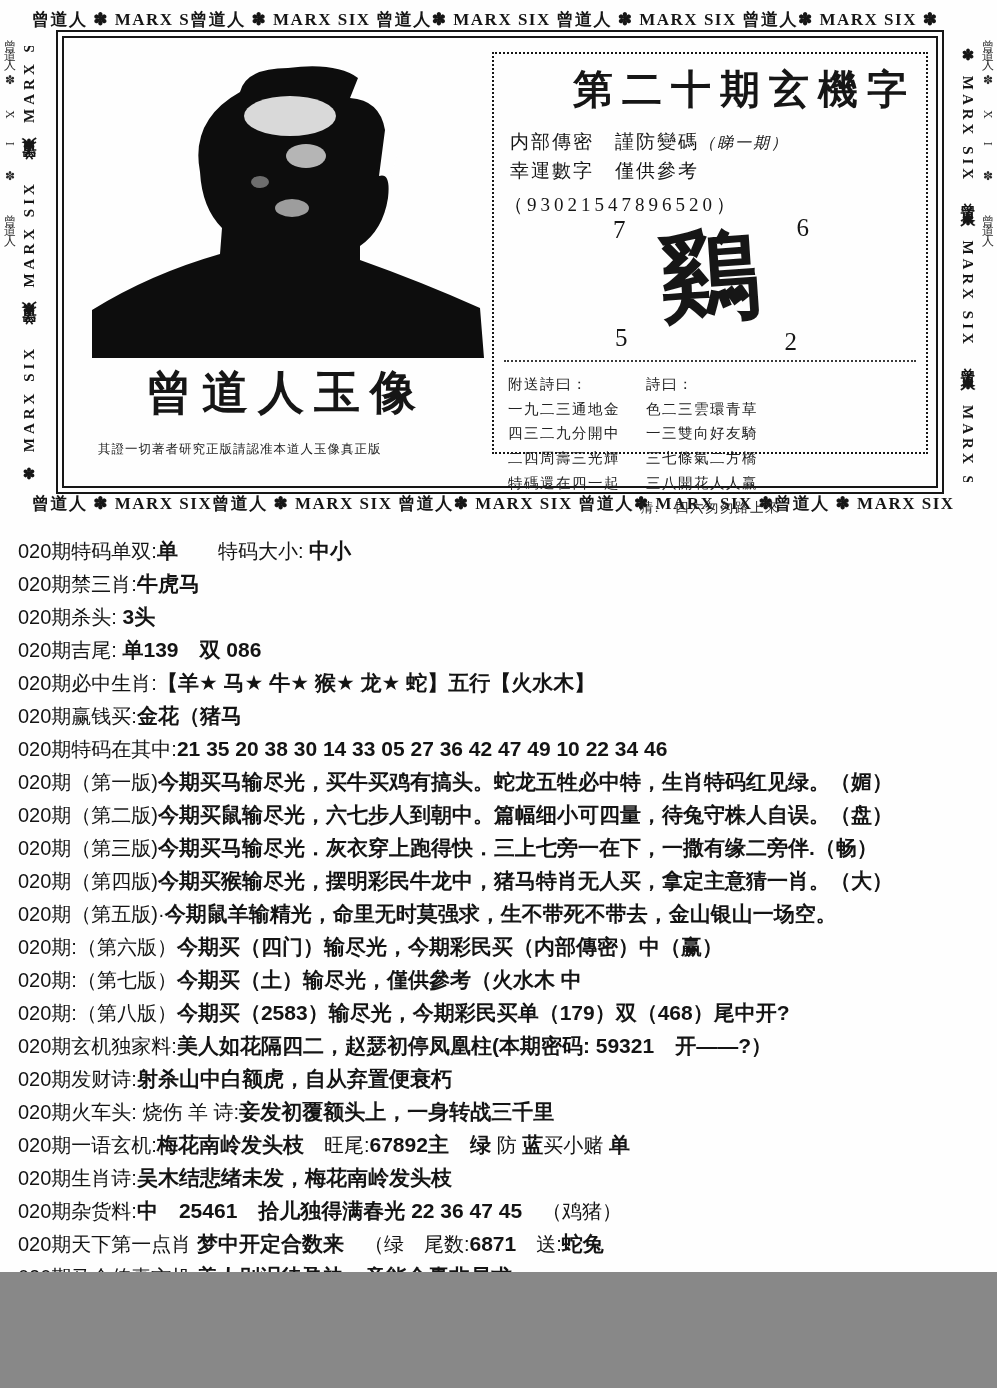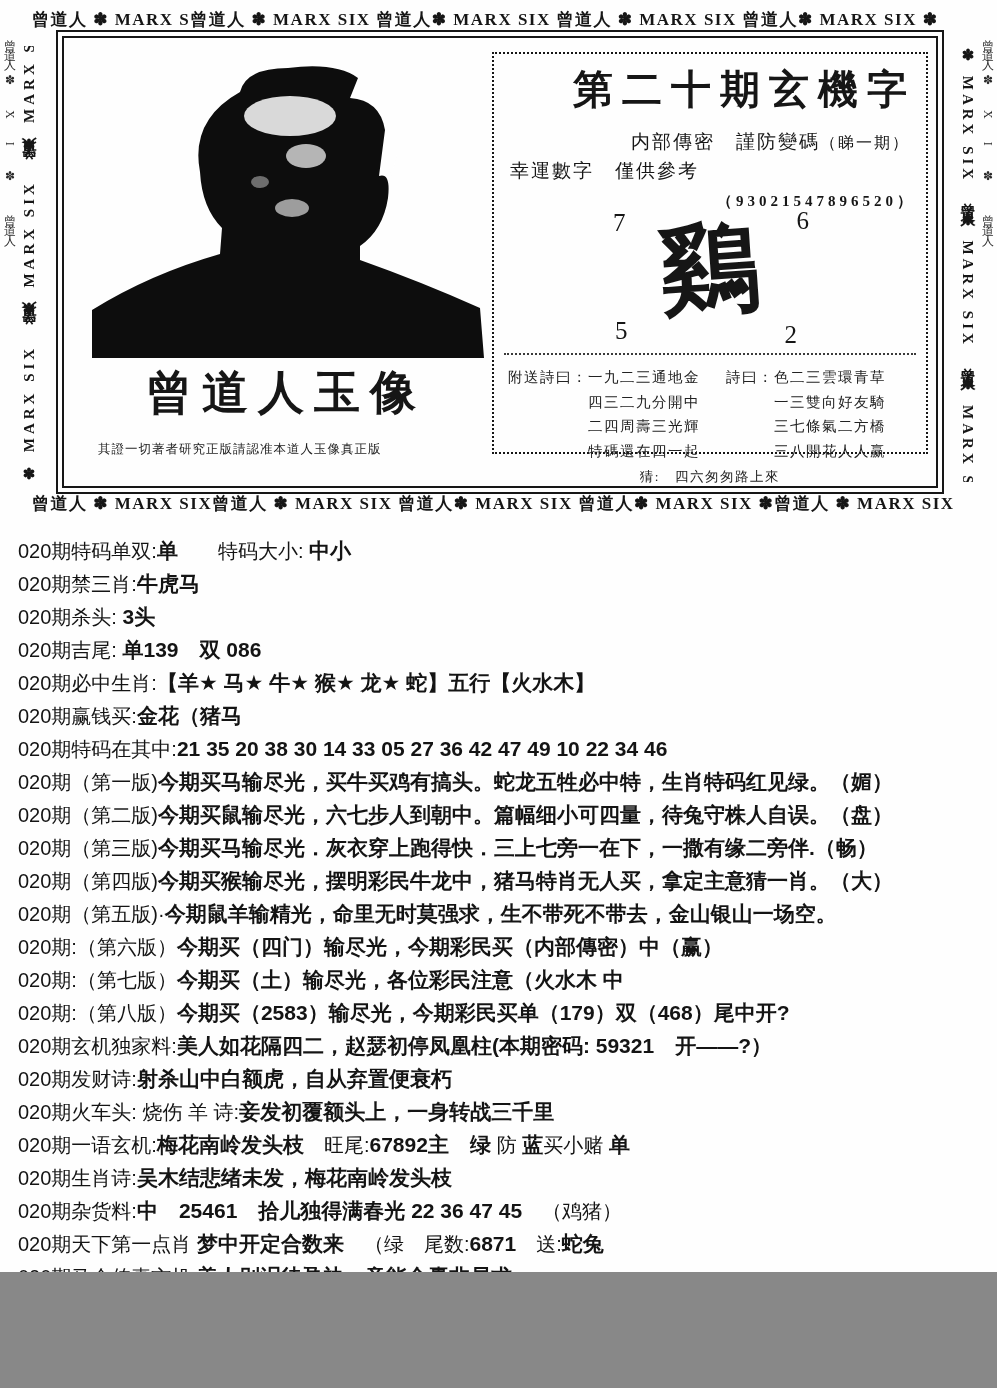--- a/index.html
+++ b/index.html
@@ -27,34 +27,34 @@
 
   .portrait{position:absolute;left:28px;top:20px;width:392px;height:300px;}
   .caption{position:absolute;left:14px;top:324px;width:416px;text-align:center;
            font-size:46px;font-weight:700;letter-spacing:10px;}
   .small-notice{position:absolute;left:34px;top:400px;width:404px;font-size:12.5px;
            line-height:1.8;letter-spacing:1px;color:#1d1d1d;}
 
   .panel{position:absolute;right:8px;top:14px;width:436px;height:402px;border:2px dotted #161616;
          box-sizing:border-box;padding:6px 10px 0 10px;}
   .panel-title{text-align:right;font-size:40px;font-weight:700;letter-spacing:9px;margin:2px 0 12px 0;}
-  .panel-row{display:flex;justify-content:flex-end;align-items:baseline;
+  .panel-row{display:flex;justify-content:flex-start;align-items:baseline;
          font-size:19px;letter-spacing:2px;padding:0 6px;}
-  .panel-paren{font-size:16px;letter-spacing:2px;}
+  .panel-paren{font-size:16px;letter-spacing:2px;font-style:italic;}
   .panel-row2{font-size:19px;letter-spacing:2px;padding:3px 6px 0 6px;}
-  .lucky{text-align:right;font-size:15px;font-weight:700;letter-spacing:4px;margin:8px 0 2px 0;}
+  .lucky{text-align:left;font-size:19px;font-weight:400;letter-spacing:4px;margin:8px 0 2px 0;}
   .zodiac{position:relative;width:210px;height:128px;margin:0 auto;}
   .zodiac-char{position:absolute;left:0;right:0;top:0;text-align:center;font-size:98px;line-height:112px;
          font-weight:700;transform:rotate(-4deg);}
   .zcorner{position:absolute;font-size:25px;font-family:"Liberation Serif","DejaVu Serif",serif;}
   .z-tl{left:8px;top:-4px;}  .z-tr{right:6px;top:-6px;}
   .z-bl{left:10px;bottom:-4px;} .z-br{right:18px;bottom:-8px;}
   .poems{display:flex;gap:26px;border-top:2px dotted #3a3a3a;margin-top:12px;
          padding:10px 0 0 4px;font-size:14.5px;line-height:1.7;letter-spacing:1.5px;color:#222;}
-  .poem{display:flex;}
+  .poem{display:flex;flex-direction:column;}
   .poem-label{flex:none;}
   .poem-lines{display:flex;flex-direction:column;}
   .guess{ text-align:center;font-size:13.5px;letter-spacing:1.5px;margin-top:10px;color:#222;}
   .guess2{text-align:center;font-size:13.5px;letter-spacing:1.5px;margin-top:4px;color:#222;}
 
   
   .body-block{position:absolute;left:18px;top:531px;width:976px;}
   .body-row{height:33px;line-height:39px;white-space:nowrap;overflow:hidden;}
   .seg{font-size:20px;color:#141414;}
   .seg-b{font-size:21px;font-weight:700;}
@@ -143,21 +143,21 @@
       <div class="body-row"><span class="seg">020期吉尾: </span><span class="seg seg-b">单139　双 086</span></div>
       <div class="body-row"><span class="seg">020期必中生肖:</span><span class="seg seg-b">【羊★ 马★ 牛★ 猴★ 龙★ 蛇】五行【火水木】</span></div>
       <div class="body-row"><span class="seg">020期赢钱买:</span><span class="seg seg-b">金花（猪马</span></div>
       <div class="body-row"><span class="seg">020期特码在其中:</span><span class="seg seg-b">21 35 20 38 30 14 33 05 27 36 42 47 49 10 22 34 46</span></div>
       <div class="body-row"><span class="seg">020期（第一版)</span><span class="seg seg-b">今期买马输尽光，买牛买鸡有搞头。蛇龙五牲必中特，生肖特码红见绿。（媚）</span></div>
       <div class="body-row"><span class="seg">020期（第二版)</span><span class="seg seg-b">今期买鼠输尽光，六七步人到朝中。篇幅细小可四量，待兔守株人自误。（盘）</span></div>
       <div class="body-row"><span class="seg">020期（第三版)</span><span class="seg seg-b">今期买马输尽光．灰衣穿上跑得快．三上七旁一在下，一撒有缘二旁伴.（畅）</span></div>
       <div class="body-row"><span class="seg">020期（第四版)</span><span class="seg seg-b">今期买猴输尽光，摆明彩民牛龙中，猪马特肖无人买，拿定主意猜一肖。（大）</span></div>
       <div class="body-row"><span class="seg">020期（第五版)·</span><span class="seg seg-b">今期鼠羊输精光，命里无时莫强求，生不带死不带去，金山银山一场空。</span></div>
       <div class="body-row"><span class="seg">020期:（第六版）</span><span class="seg seg-b">今期买（四门）输尽光，今期彩民买（内部傳密）中（赢）</span></div>
-      <div class="body-row"><span class="seg">020期:（第七版）</span><span class="seg seg-b">今期买（土）输尽光，各位彩民注意（火水木 中</span></div>
+      <div class="body-row"><span class="seg">020期:（第七版）</span><span class="seg seg-b">今期买（土）输尽光，僅供參考（火水木 中</span></div>
       <div class="body-row"><span class="seg">020期:（第八版）</span><span class="seg seg-b">今期买（2583）输尽光，今期彩民买单（179）双（468）尾中开?</span></div>
       <div class="body-row"><span class="seg">020期玄机独家料:</span><span class="seg seg-b">美人如花隔四二，赵瑟初停凤凰柱(本期密码: 59321　开——?）</span></div>
       <div class="body-row"><span class="seg">020期发财诗:</span><span class="seg seg-b">射杀山中白额虎，自从弃置便衰朽</span></div>
       <div class="body-row"><span class="seg">020期火车头: </span><span class="seg">烧伤 羊 </span><span class="seg">诗:</span><span class="seg seg-b">妾发初覆额头上，一身转战三千里</span></div>
       <div class="body-row"><span class="seg">020期一语玄机:</span><span class="seg seg-b">梅花南岭发头枝</span><span class="seg">　旺尾:</span><span class="seg seg-b">67892主</span><span class="seg seg-b">　绿 </span><span class="seg">防 </span><span class="seg seg-b">蓝</span><span class="seg">买小赌 </span><span class="seg seg-b">单</span></div>
       <div class="body-row"><span class="seg">020期生肖诗:</span><span class="seg seg-b">吴木结悲绪未发，梅花南岭发头枝</span></div>
       <div class="body-row"><span class="seg">020期杂货料:</span><span class="seg seg-b">中　25461　拾儿独得满春光 22 36 47 45</span><span class="seg">　（鸡猪）</span></div>
       <div class="body-row"><span class="seg">020期天下第一点肖 </span><span class="seg seg-b">梦中开定合数来</span><span class="seg">　（绿　尾数:</span><span class="seg seg-b">6871</span><span class="seg">　送:</span><span class="seg seg-b">蛇兔</span></div>
       <div class="body-row"><span class="seg">020期马会传真玄机:</span><span class="seg seg-b">美人别泪徒盈袂，意能金囊非易求</span></div>
       <div class="body-row"><span class="seg">020期再现特码诗:</span><span class="seg seg-b">妾发初覆额头上，一身转战三千里</span><span class="seg seg-s">(送:马 发财, 48025 特定中)</span></div>

